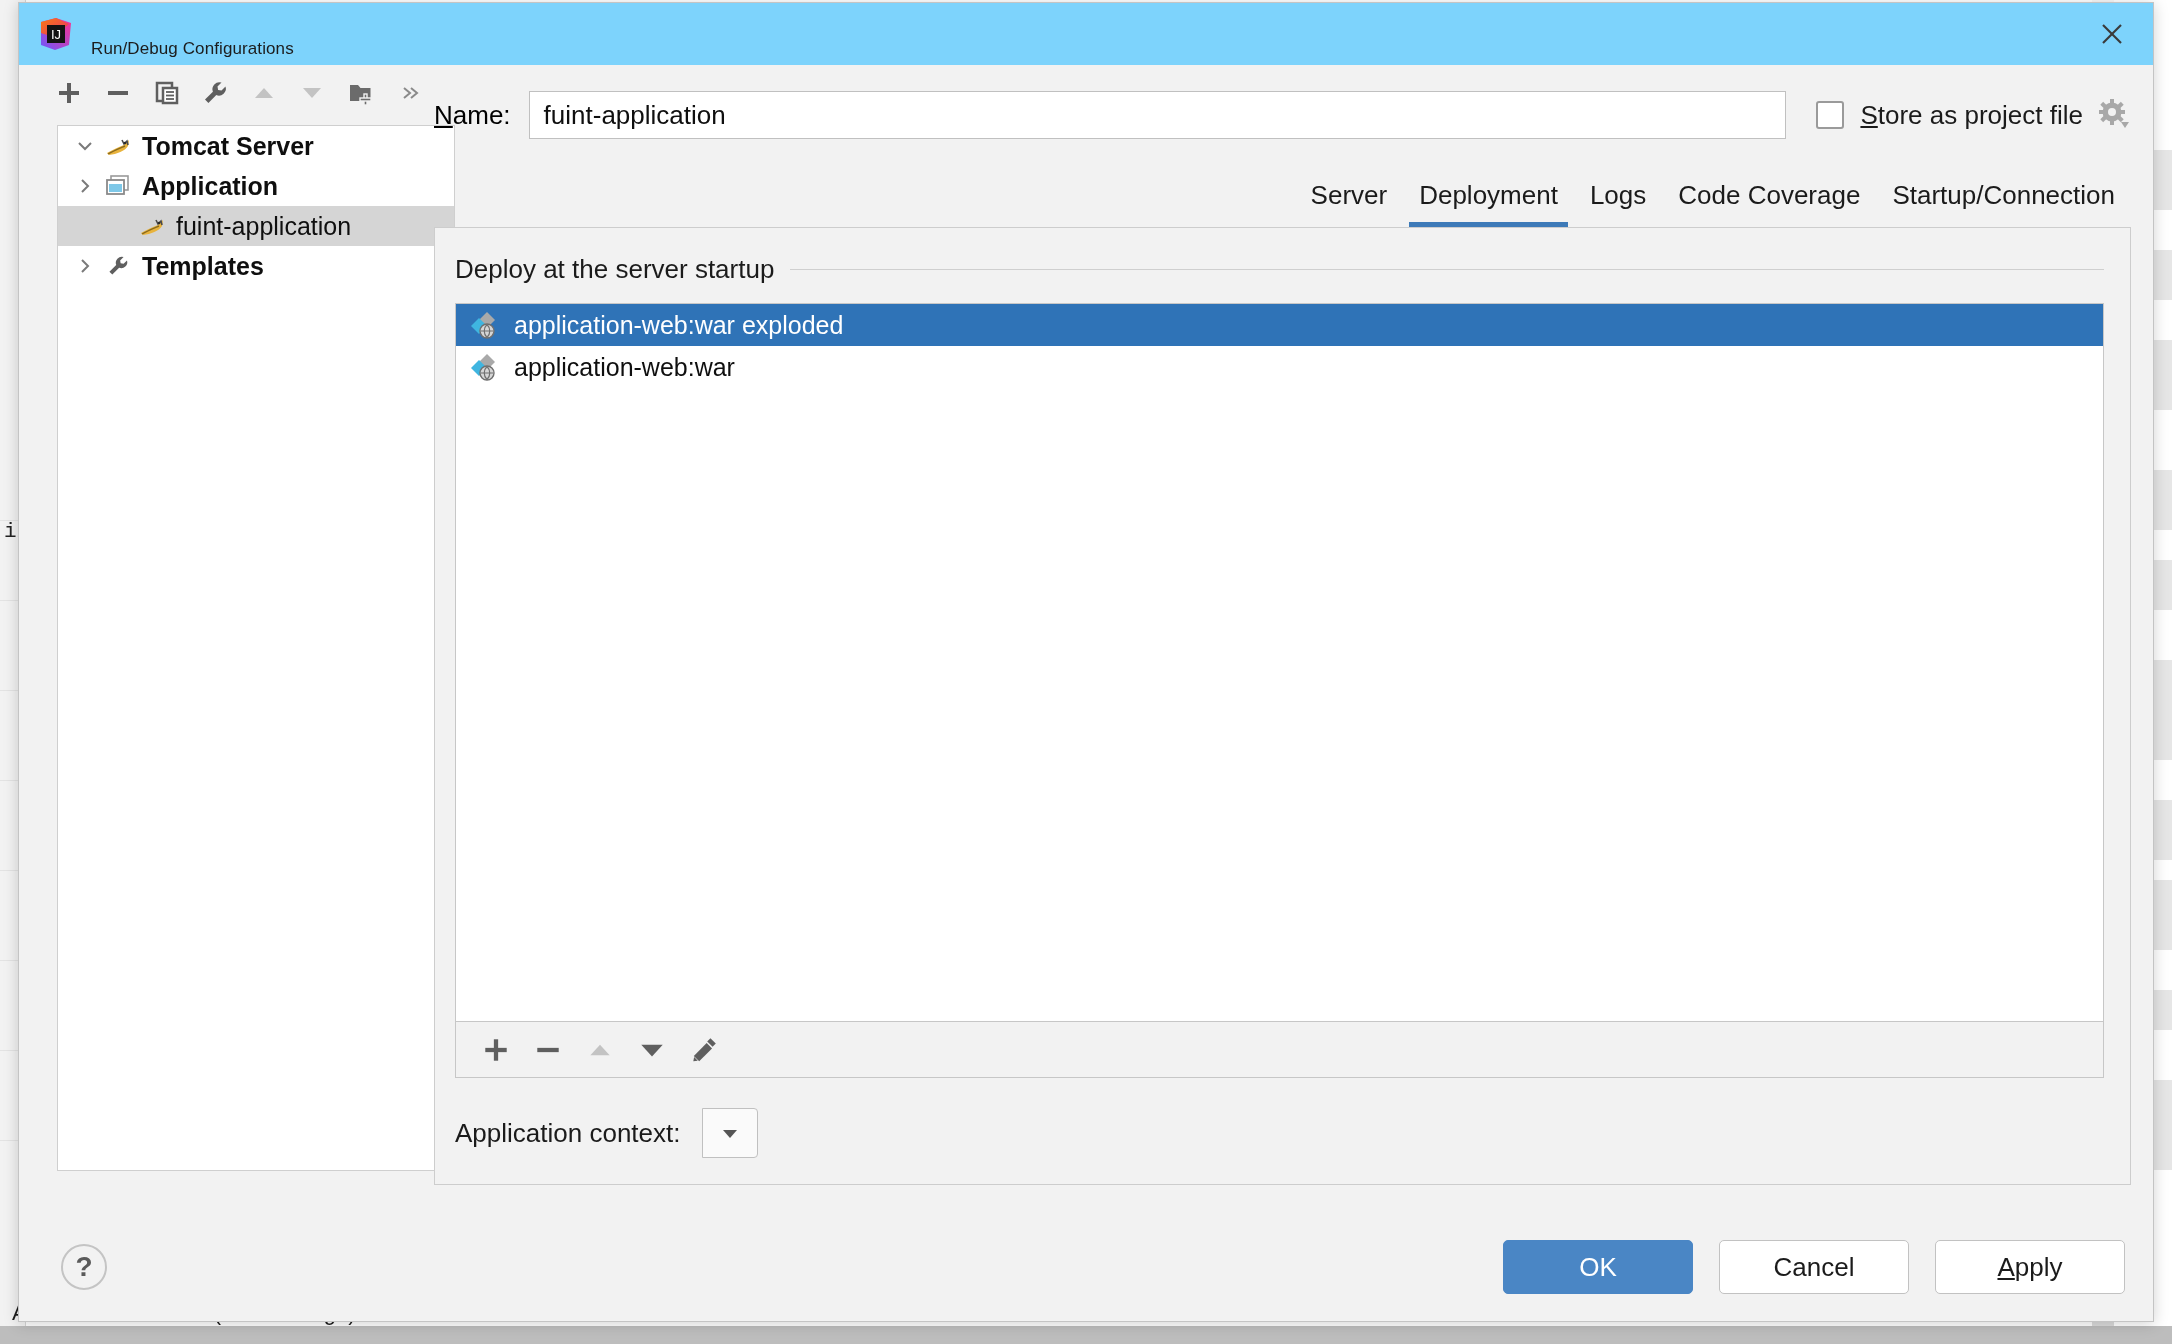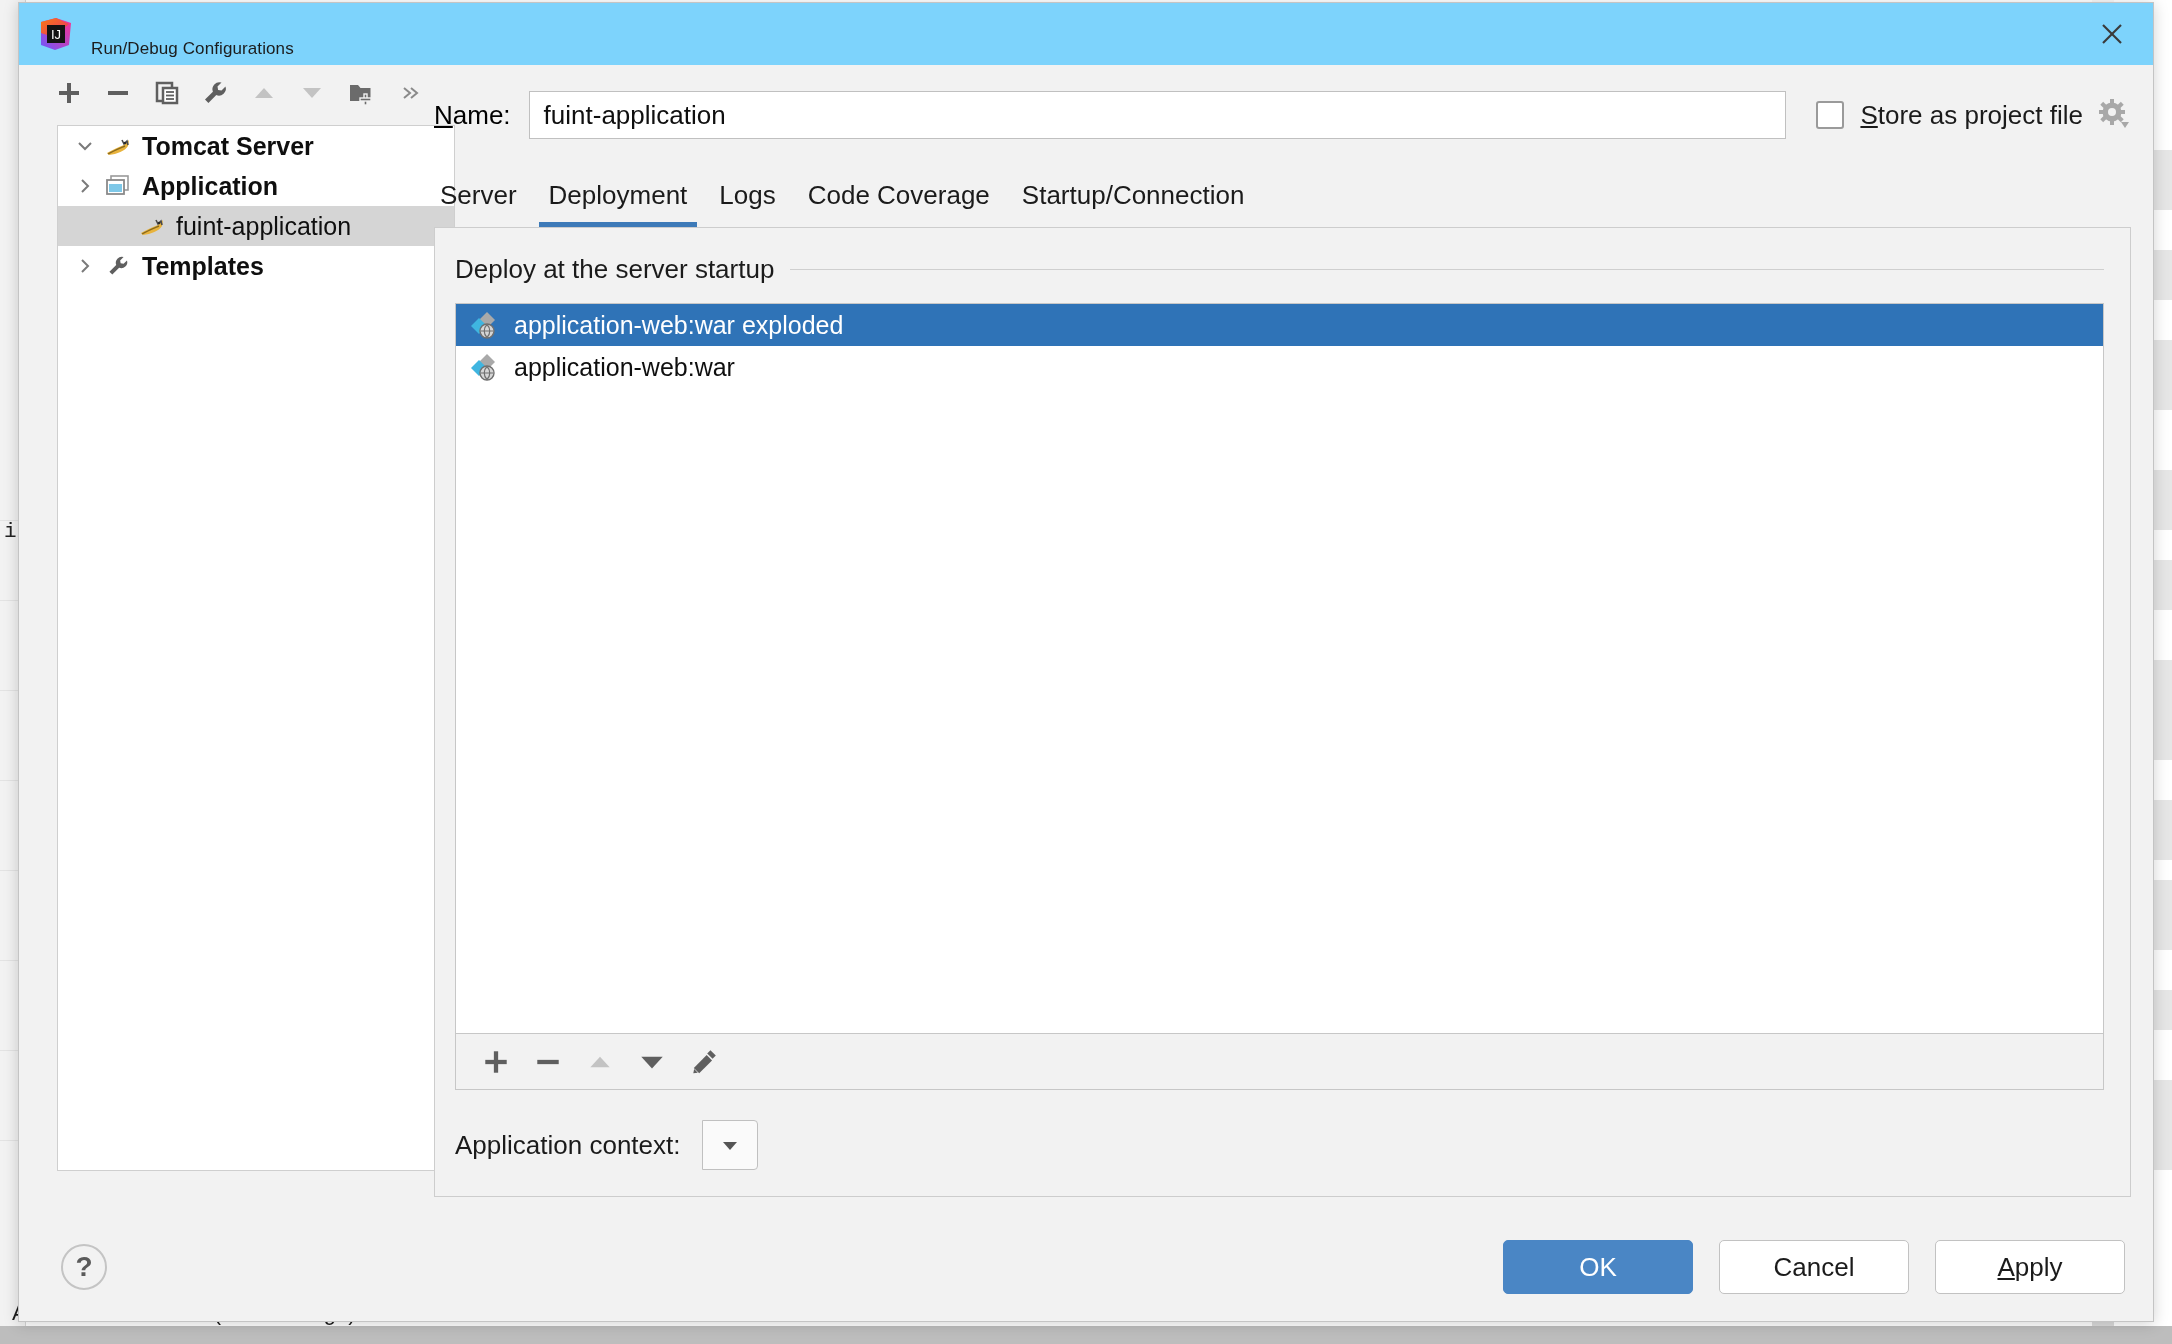--- a/index.html
+++ b/index.html
@@ -112,33 +112,33 @@
   }
   .store-wrap { display: flex; align-items: center; margin-left: 30px; flex: none; }
   .checkbox {
     width: 28px; height: 28px; border: 2px solid #9a9a9a; background: #fff; border-radius: 3px; flex: none;
   }
   .store-label { font-size: 26px; color: #1b1b1b; margin-left: 16px; white-space: nowrap; }
   .store-label u { text-decoration: underline; }
   .gear-wrap { margin-left: 14px; display: flex; align-items: flex-end; }
 
   
-  .tabs { display: flex; align-items: flex-end; height: 62px; gap: 0px; padding-left: 2px; }
+  .tabs { display: flex; align-items: flex-end; height: 62px; gap: 0px; padding-left: 2px; justify-content: flex-end; }
   .tab {
     font-size: 26px; color: #1b1b1b; padding: 0 16px 16px 16px; position: relative; cursor: default; white-space: nowrap;
   }
   .tab:first-child { padding-left: 4px; }
   .tab.active::after {
     content: ""; position: absolute; left: 6px; right: 6px; bottom: 0; height: 5px; background: #3d7ab8;
   }
 
   
   .content-panel {
     flex: 1; border: 1px solid #cdcdcd; background: #f2f2f2;
-    margin-bottom: 16px; display: flex; flex-direction: column; min-height: 0;
+    margin-bottom: 28px; display: flex; flex-direction: column; min-height: 0;
     padding: 26px 26px 26px 20px;
   }
   .section-header { display: flex; align-items: center; gap: 16px; margin-bottom: 18px; }
   .section-title { font-size: 26px; color: #1b1b1b; white-space: nowrap; }
   .section-line { flex: 1; height: 1px; background: #cfcfcf; }
 
   .deploy-list {
     flex: 1; background: #ffffff; border: 1px solid #c7c7c7; min-height: 0; overflow: hidden;
   }
   .deploy-row {

